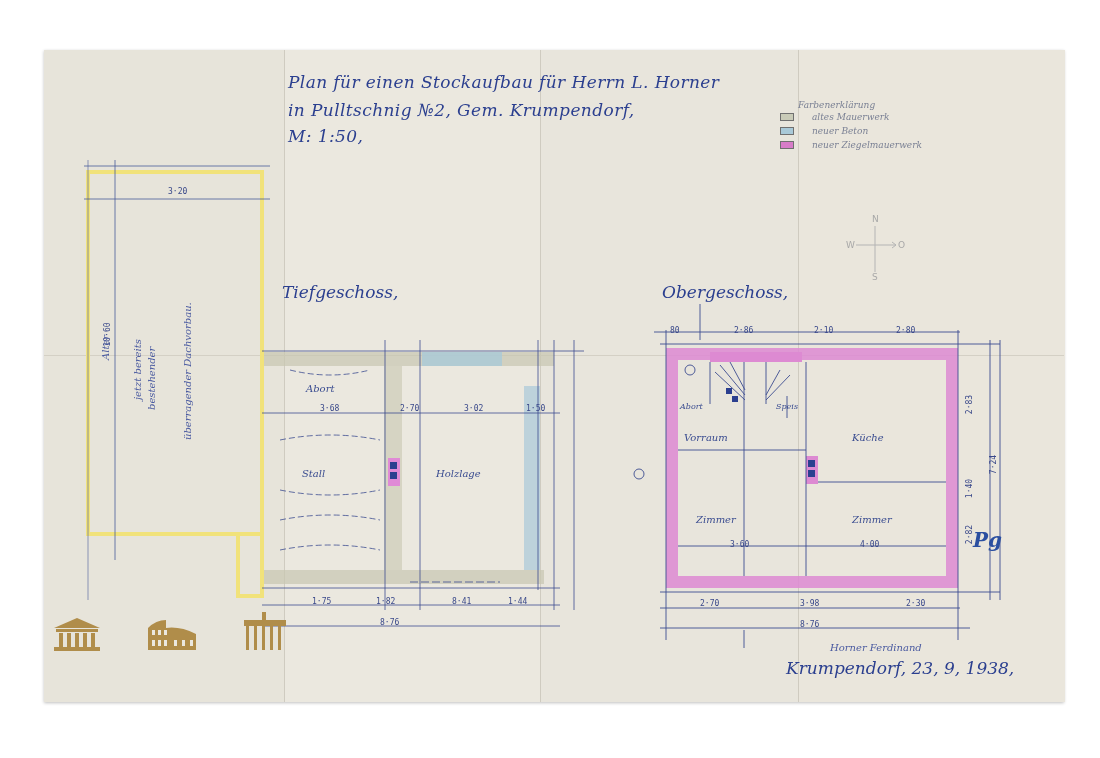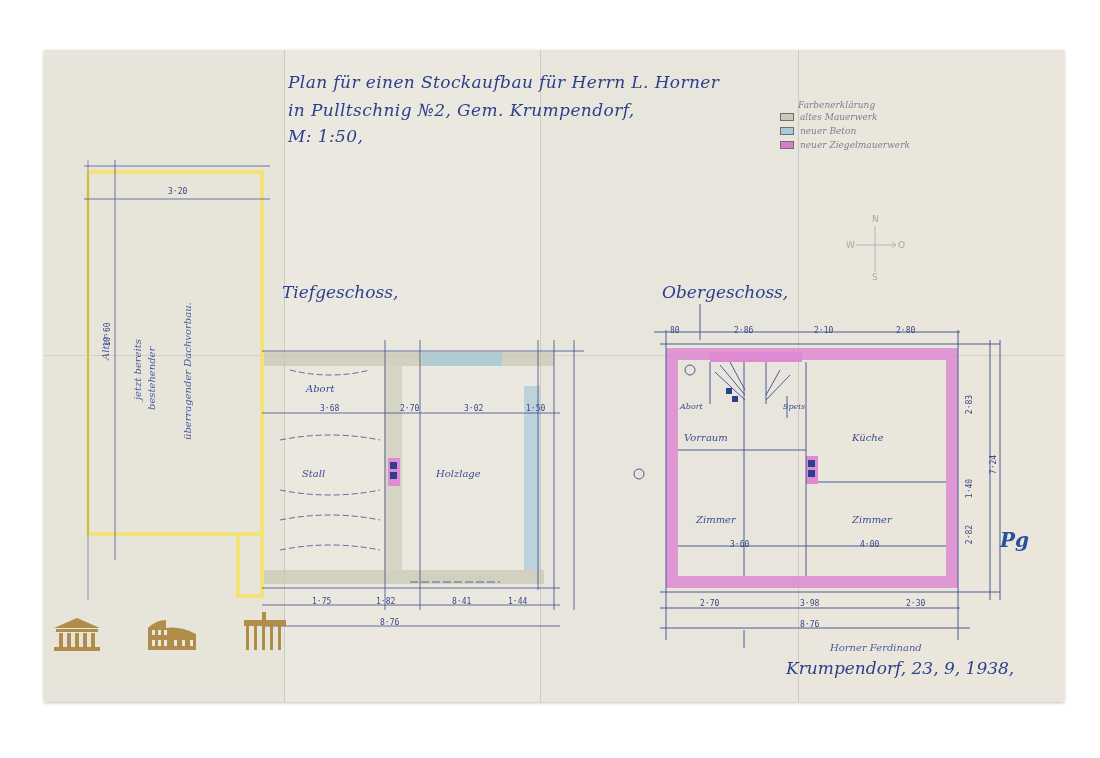--- a/index.html
+++ b/index.html
@@ -9,34 +9,34 @@
   .panel{position:absolute;top:0;height:100%;}
   .p1{left:0;width:240px;background:#e7e4da;}
   .p2{left:240px;width:256px;background:#ebe8df;border-left:1px solid #cfcbc0;}
   .p3{left:496px;width:258px;background:#e8e5dc;border-left:1px solid #cfcbc0;}
   .p4{left:754px;width:266px;background:#eae6dc;border-left:1px solid #cfcbc0;}
   .hfold{position:absolute;left:0;width:100%;height:1px;background:#d4d0c5;top:305px;}
   .script{position:absolute;color:#2b3f8f;font-family:"DejaVu Serif",serif;font-style:italic;white-space:nowrap;}
   .title-line{font-size:17px;letter-spacing:0.4px;}
   .legend{position:absolute;left:780px;top:100px;}
   .legend .head{font-size:9px;color:#7a8094;font-style:italic;font-family:"DejaVu Serif",serif;margin-left:18px;}
-  .legend .row{display:flex;align-items:center;gap:6px;height:14px;}
+  .legend .row{display:flex;align-items:center;gap:18px;height:14px;}
   .legend .sw{width:12px;height:6px;border:1px solid #707070;}
   .legend .lb{font-size:9px;color:#7a8094;font-style:italic;font-family:"DejaVu Serif",serif;}
   .compass{position:absolute;left:842px;top:214px;width:60px;height:70px;color:#a8a8a8;font-size:9px;}
   .floor-label{font-size:17px;}
   .room{position:absolute;font-family:"DejaVu Serif",serif;font-style:italic;color:#3a4c90;font-size:10px;}
   .dim{position:absolute;font-family:"DejaVu Sans Mono",monospace;color:#39488a;font-size:8px;}
   svg.plan{position:absolute;left:0;top:0;}
   .logo{position:absolute;left:28px;top:612px;width:280px;height:130px;}
   .logo .icons{position:absolute;left:24px;top:0;display:flex;gap:44px;align-items:flex-end;}
   .logo .v{position:absolute;left:0;top:40px;font-family:"Liberation Serif",serif;font-size:56px;color:#2a2d3e;letter-spacing:1px;line-height:56px;}
   .logo .h{position:absolute;left:32px;top:96px;font-family:"Liberation Serif",serif;font-style:italic;font-size:28px;color:#2a2d3e;letter-spacing:3px;line-height:28px;}
   .sig{position:absolute;font-family:"DejaVu Serif",serif;font-style:italic;color:#4a5aa0;font-size:10px;}
-  .initials{position:absolute;left:1000px;top:528px;font-family:"DejaVu Serif",serif;font-style:italic;color:#2b4fa0;font-size:20px;font-weight:bold;}
+  .initials{position:absolute;left:973px;top:528px;font-family:"DejaVu Serif",serif;font-style:italic;color:#2b4fa0;font-size:20px;font-weight:bold;}
 </style>
 </head>
 <body>
 
 <div class="sheet">
   <div class="panel p1"></div>
   <div class="panel p2"></div>
   <div class="panel p3"></div>
   <div class="panel p4"></div>
   <div class="hfold"></div>
@@ -165,21 +165,21 @@
 <div class="dim" style="left:400px;top:404px;">2·70</div>
 <div class="dim" style="left:464px;top:404px;">3·02</div>
 <div class="dim" style="left:526px;top:404px;">1·50</div>
 <div class="dim" style="left:312px;top:597px;">1·75</div>
 <div class="dim" style="left:376px;top:597px;">1·82</div>
 <div class="dim" style="left:452px;top:597px;">8·41</div>
 <div class="dim" style="left:508px;top:597px;">1·44</div>
 <div class="dim" style="left:380px;top:618px;">8·76</div>
 
 <div class="room" style="left:680px;top:402px;font-size:8px;">Abort</div>
-<div class="room" style="left:776px;top:402px;font-size:8px;margin-left:7px;">Speis</div>
+<div class="room" style="left:776px;top:402px;font-size:8px;">Speis</div>
 <div class="room" style="left:684px;top:432px;">Vorraum</div>
 <div class="room" style="left:852px;top:432px;">Küche</div>
 <div class="room" style="left:696px;top:514px;">Zimmer</div>
 <div class="room" style="left:852px;top:514px;">Zimmer</div>
 
 <div class="dim" style="left:670px;top:326px;">80</div>
 <div class="dim" style="left:734px;top:326px;">2·86</div>
 <div class="dim" style="left:814px;top:326px;">2·10</div>
 <div class="dim" style="left:896px;top:326px;">2·80</div>
 <div class="dim" style="left:700px;top:599px;">2·70</div>

